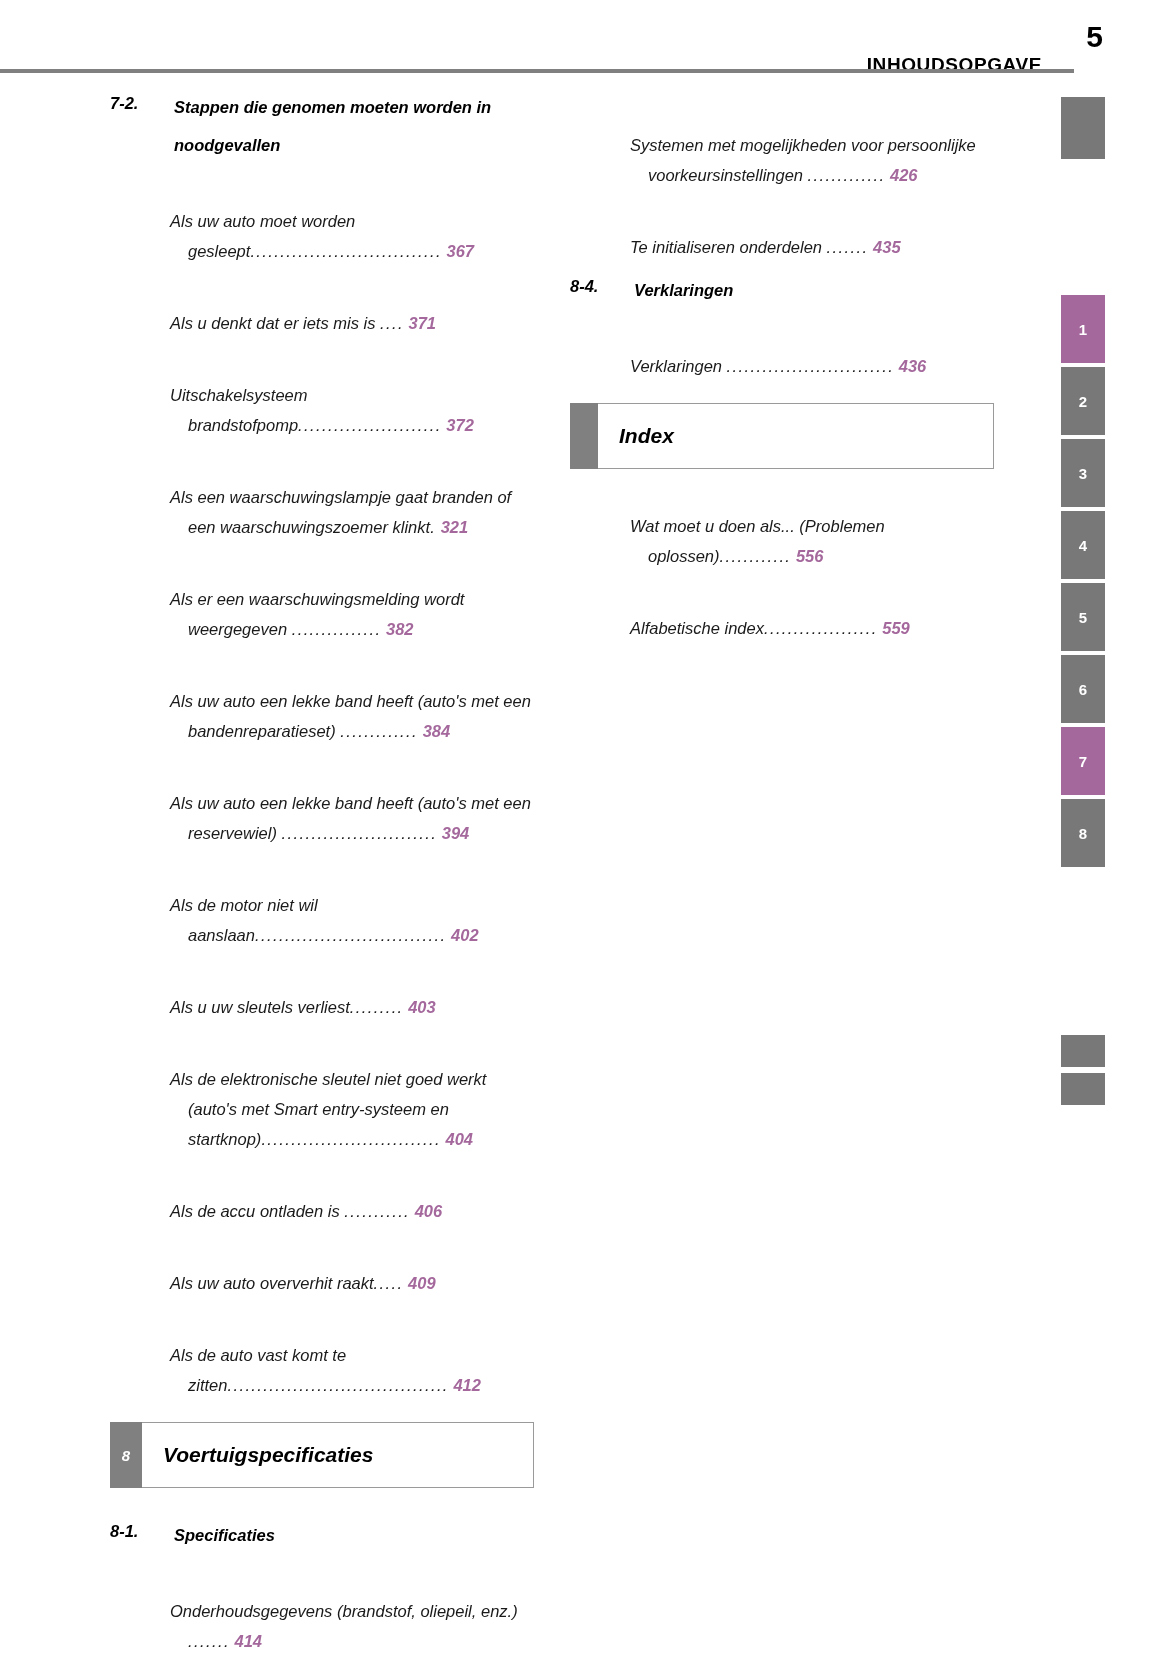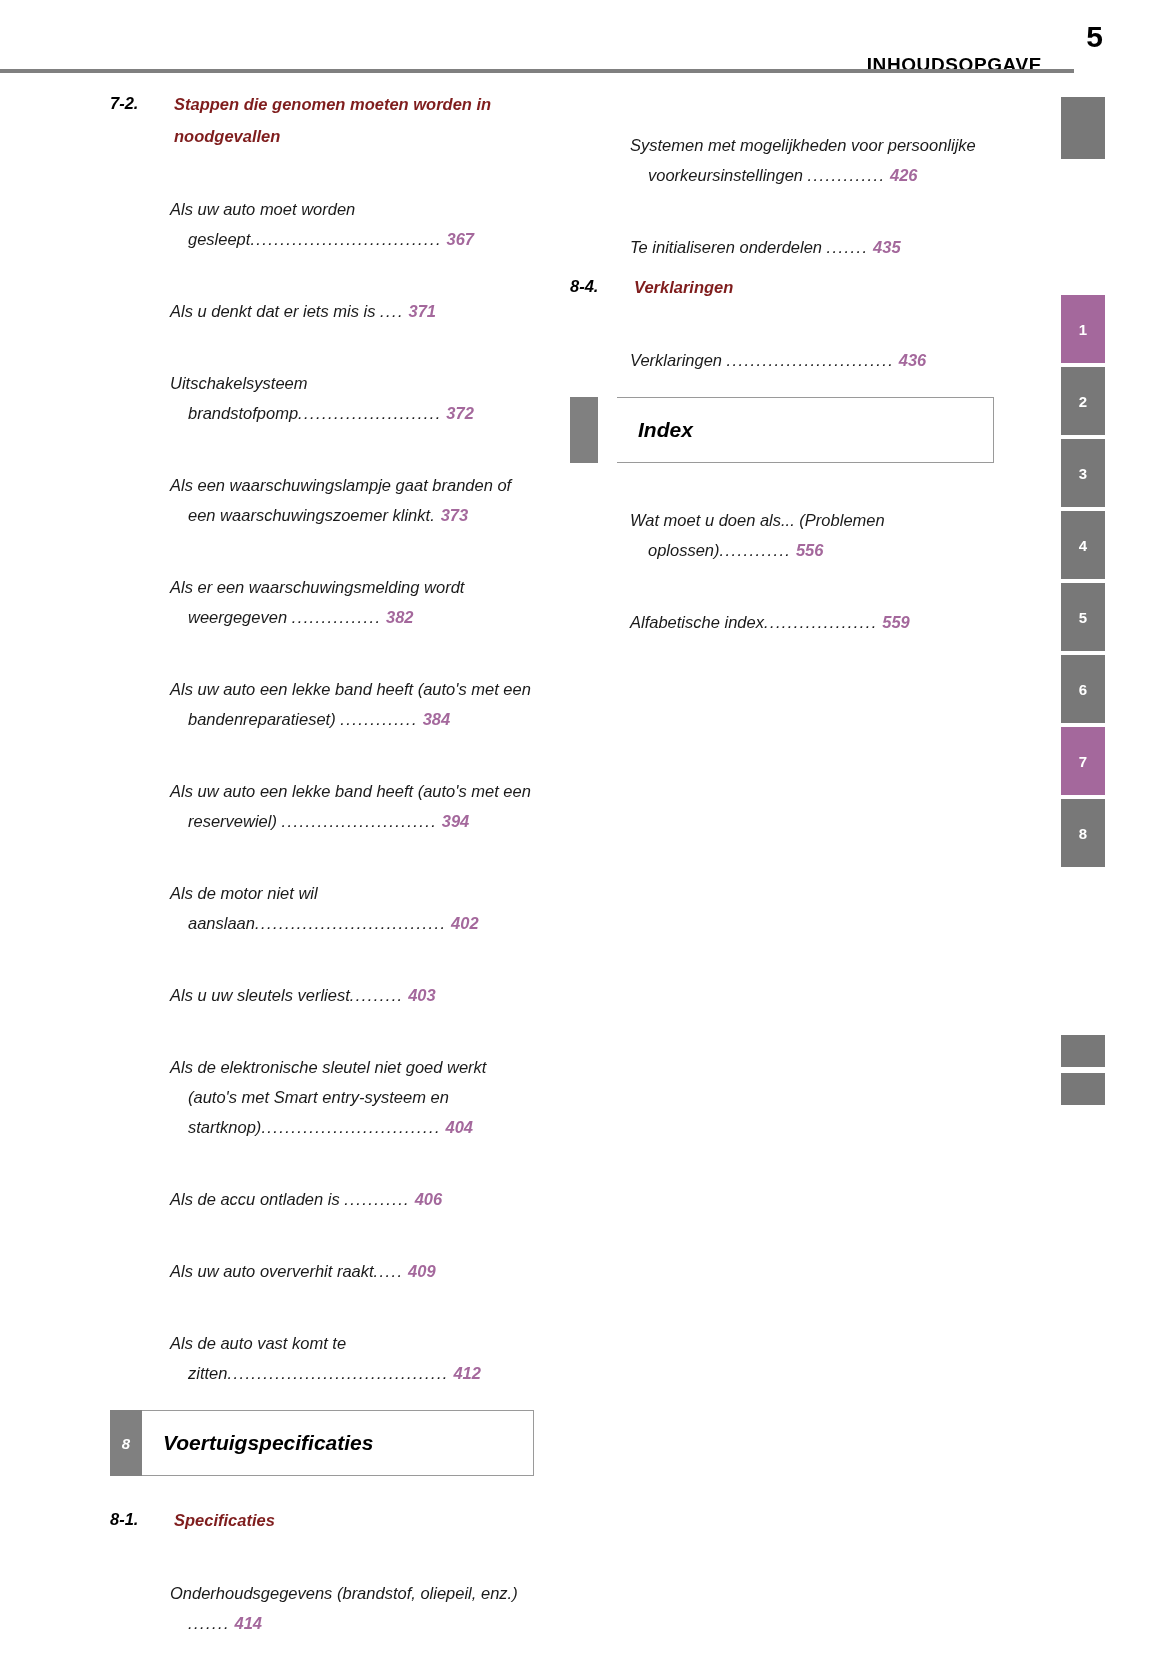--- a/index.html
+++ b/index.html
@@ -78,22 +78,22 @@
     flex: 0 0 64px;
     font-size: 16.5px;
     font-weight: bold;
     line-height: 30px;
     color: #000;
   }
   .sec-title {
     flex: 1 1 auto;
     font-size: 16.5px;
     font-weight: bold;
-    line-height: 32px;
-    color: #7f1d1d;
+    line-height: 38px;
+    color: #000000;
   }
 
   
   .toc-list {
     margin: 0 0 4px 0;
     padding: 0;
     list-style: none;
   }
   .toc-entry {
     position: relative;
@@ -121,21 +121,21 @@
   }
 
   
   .chapter-banner {
     display: flex;
     align-items: stretch;
     height: 66px;
     margin: 22px 0 28px 0;
     width: 424px;
   }
-  .chapter-banner.index-banner { width: 424px; gap: 19px; }
+  .chapter-banner.index-banner { width: 424px; }
   .banner-num {
     flex: 0 0 32px;
     background: #808080;
     color: #ffffff;
     font-size: 15px;
     font-weight: bold;
     display: flex;
     align-items: center;
     justify-content: center;
   }
@@ -200,21 +200,21 @@
         <li class="toc-entry">
           <span class="entry-body"><span class="toc-label">Als uw auto moet worden gesleept</span><span class="leader">................................</span><span class="toc-page"> 367</span></span>
         </li>
         <li class="toc-entry">
           <span class="entry-body"><span class="toc-label">Als u denkt dat er iets mis is </span><span class="leader">....</span><span class="toc-page"> 371</span></span>
         </li>
         <li class="toc-entry">
           <span class="entry-body"><span class="toc-label">Uitschakelsysteem brandstofpomp</span><span class="leader">........................</span><span class="toc-page"> 372</span></span>
         </li>
         <li class="toc-entry">
-          <span class="entry-body"><span class="toc-label">Als een waarschuwingslampje gaat branden of een waarschuwingszoemer klinkt</span><span class="leader">.</span><span class="toc-page"> 373</span></span>
+          <span class="entry-body"><span class="toc-label">Als een waarschuwingslampje gaat branden of een waarschuwingszoemer klinkt</span><span class="leader">.</span><span class="toc-page"> 321</span></span>
         </li>
         <li class="toc-entry">
           <span class="entry-body"><span class="toc-label">Als er een waarschuwingsmelding wordt weergegeven </span><span class="leader">...............</span><span class="toc-page"> 382</span></span>
         </li>
         <li class="toc-entry">
           <span class="entry-body"><span class="toc-label">Als uw auto een lekke band heeft (auto's met een bandenreparatieset) </span><span class="leader">.............</span><span class="toc-page"> 384</span></span>
         </li>
         <li class="toc-entry">
           <span class="entry-body"><span class="toc-label">Als uw auto een lekke band heeft (auto's met een reservewiel) </span><span class="leader">..........................</span><span class="toc-page"> 394</span></span>
         </li>

